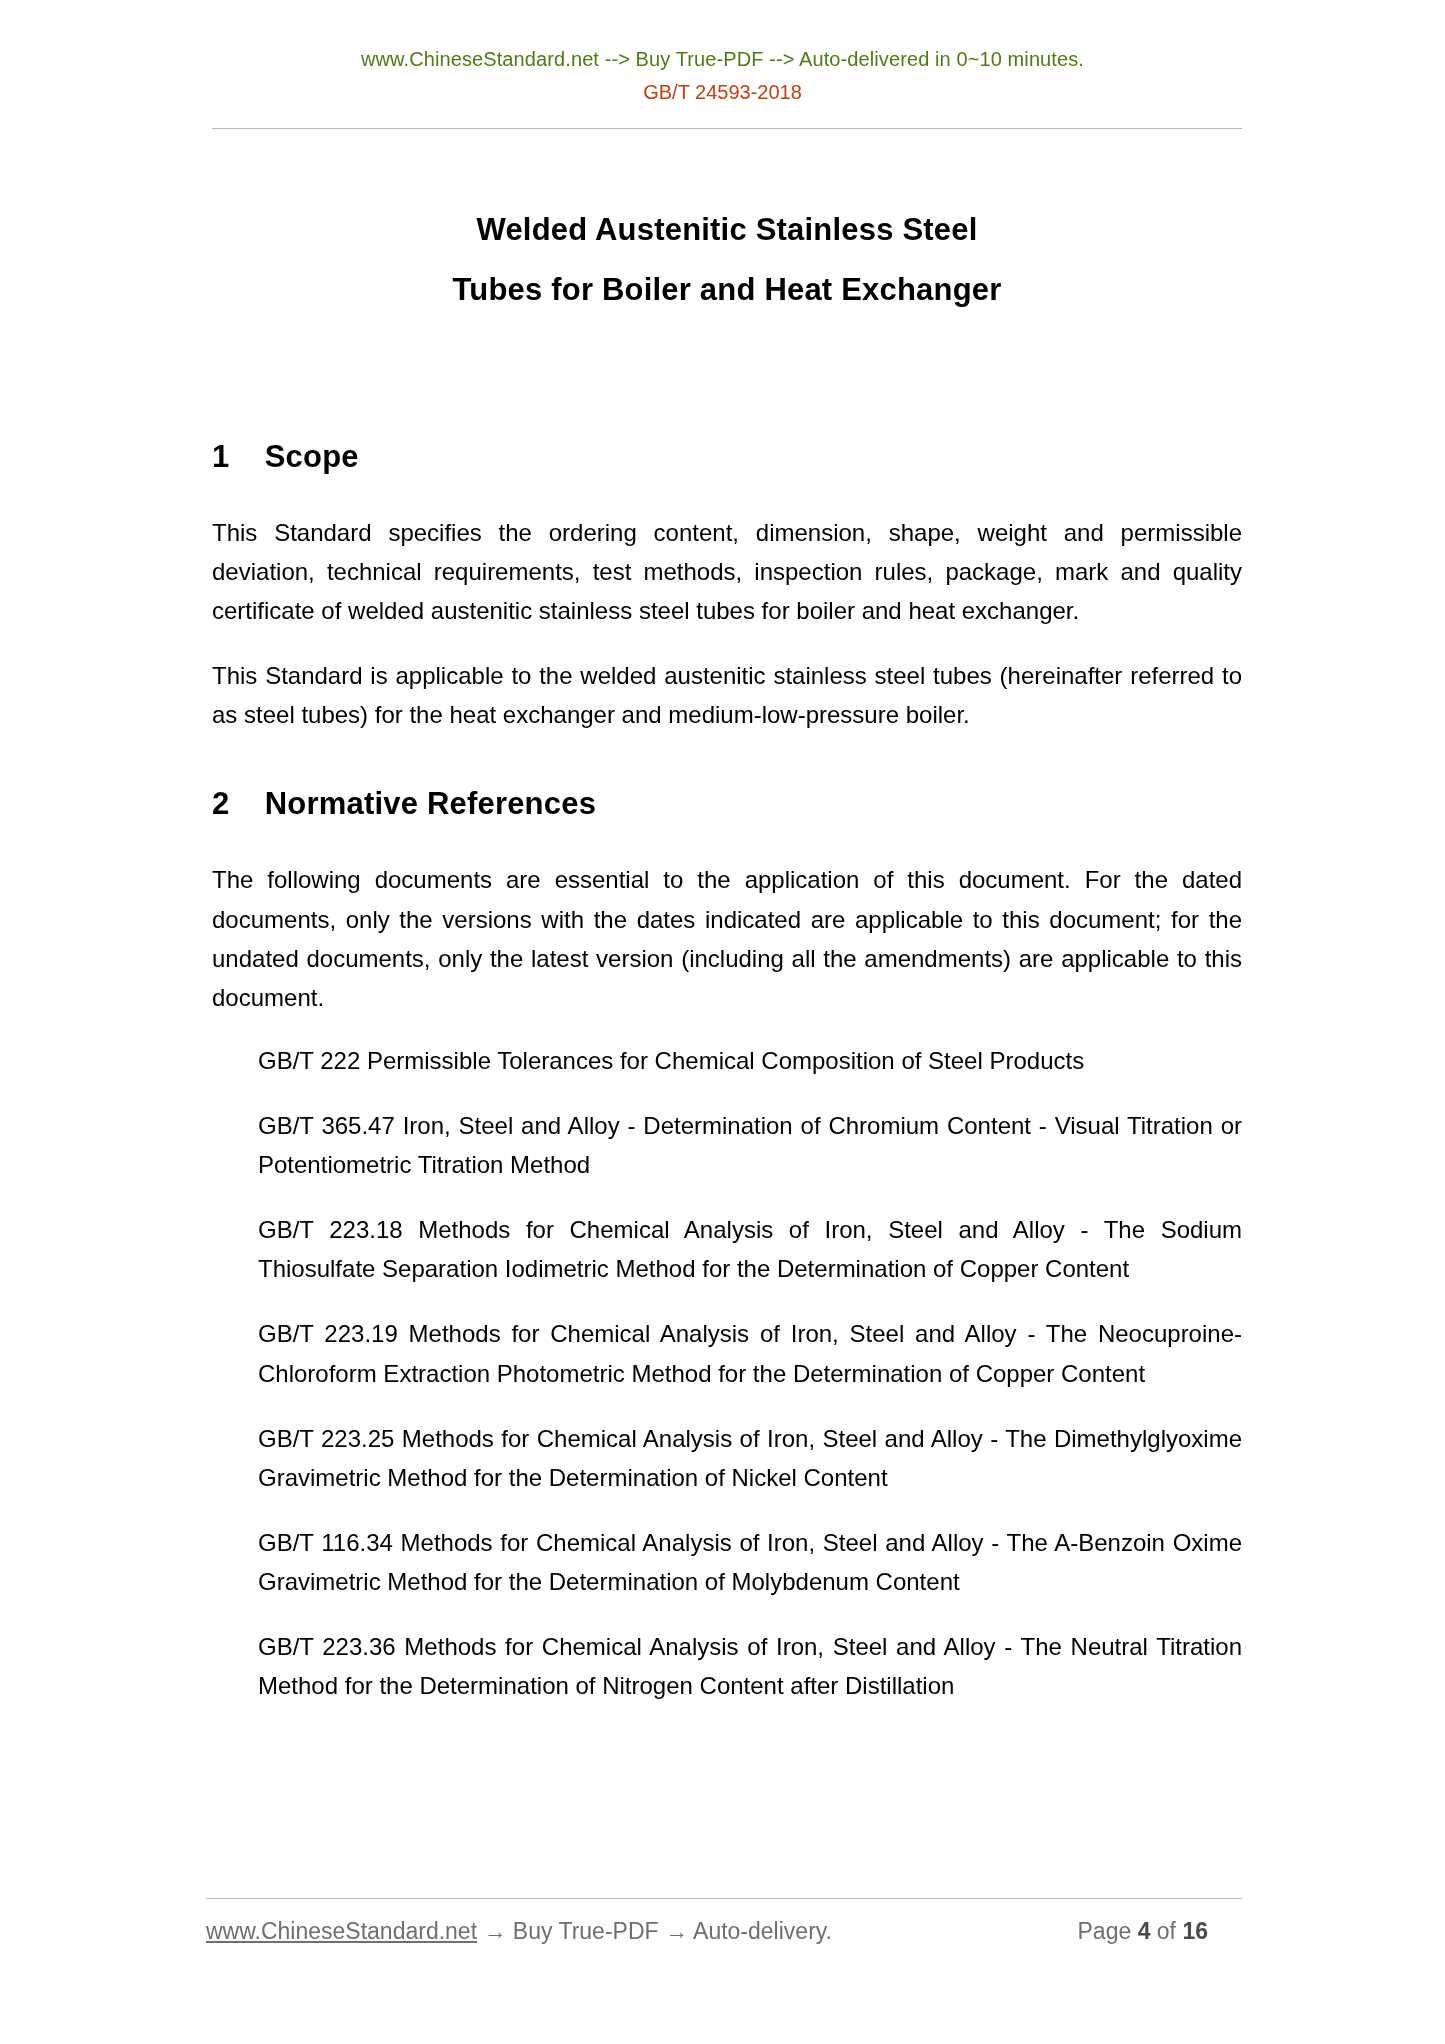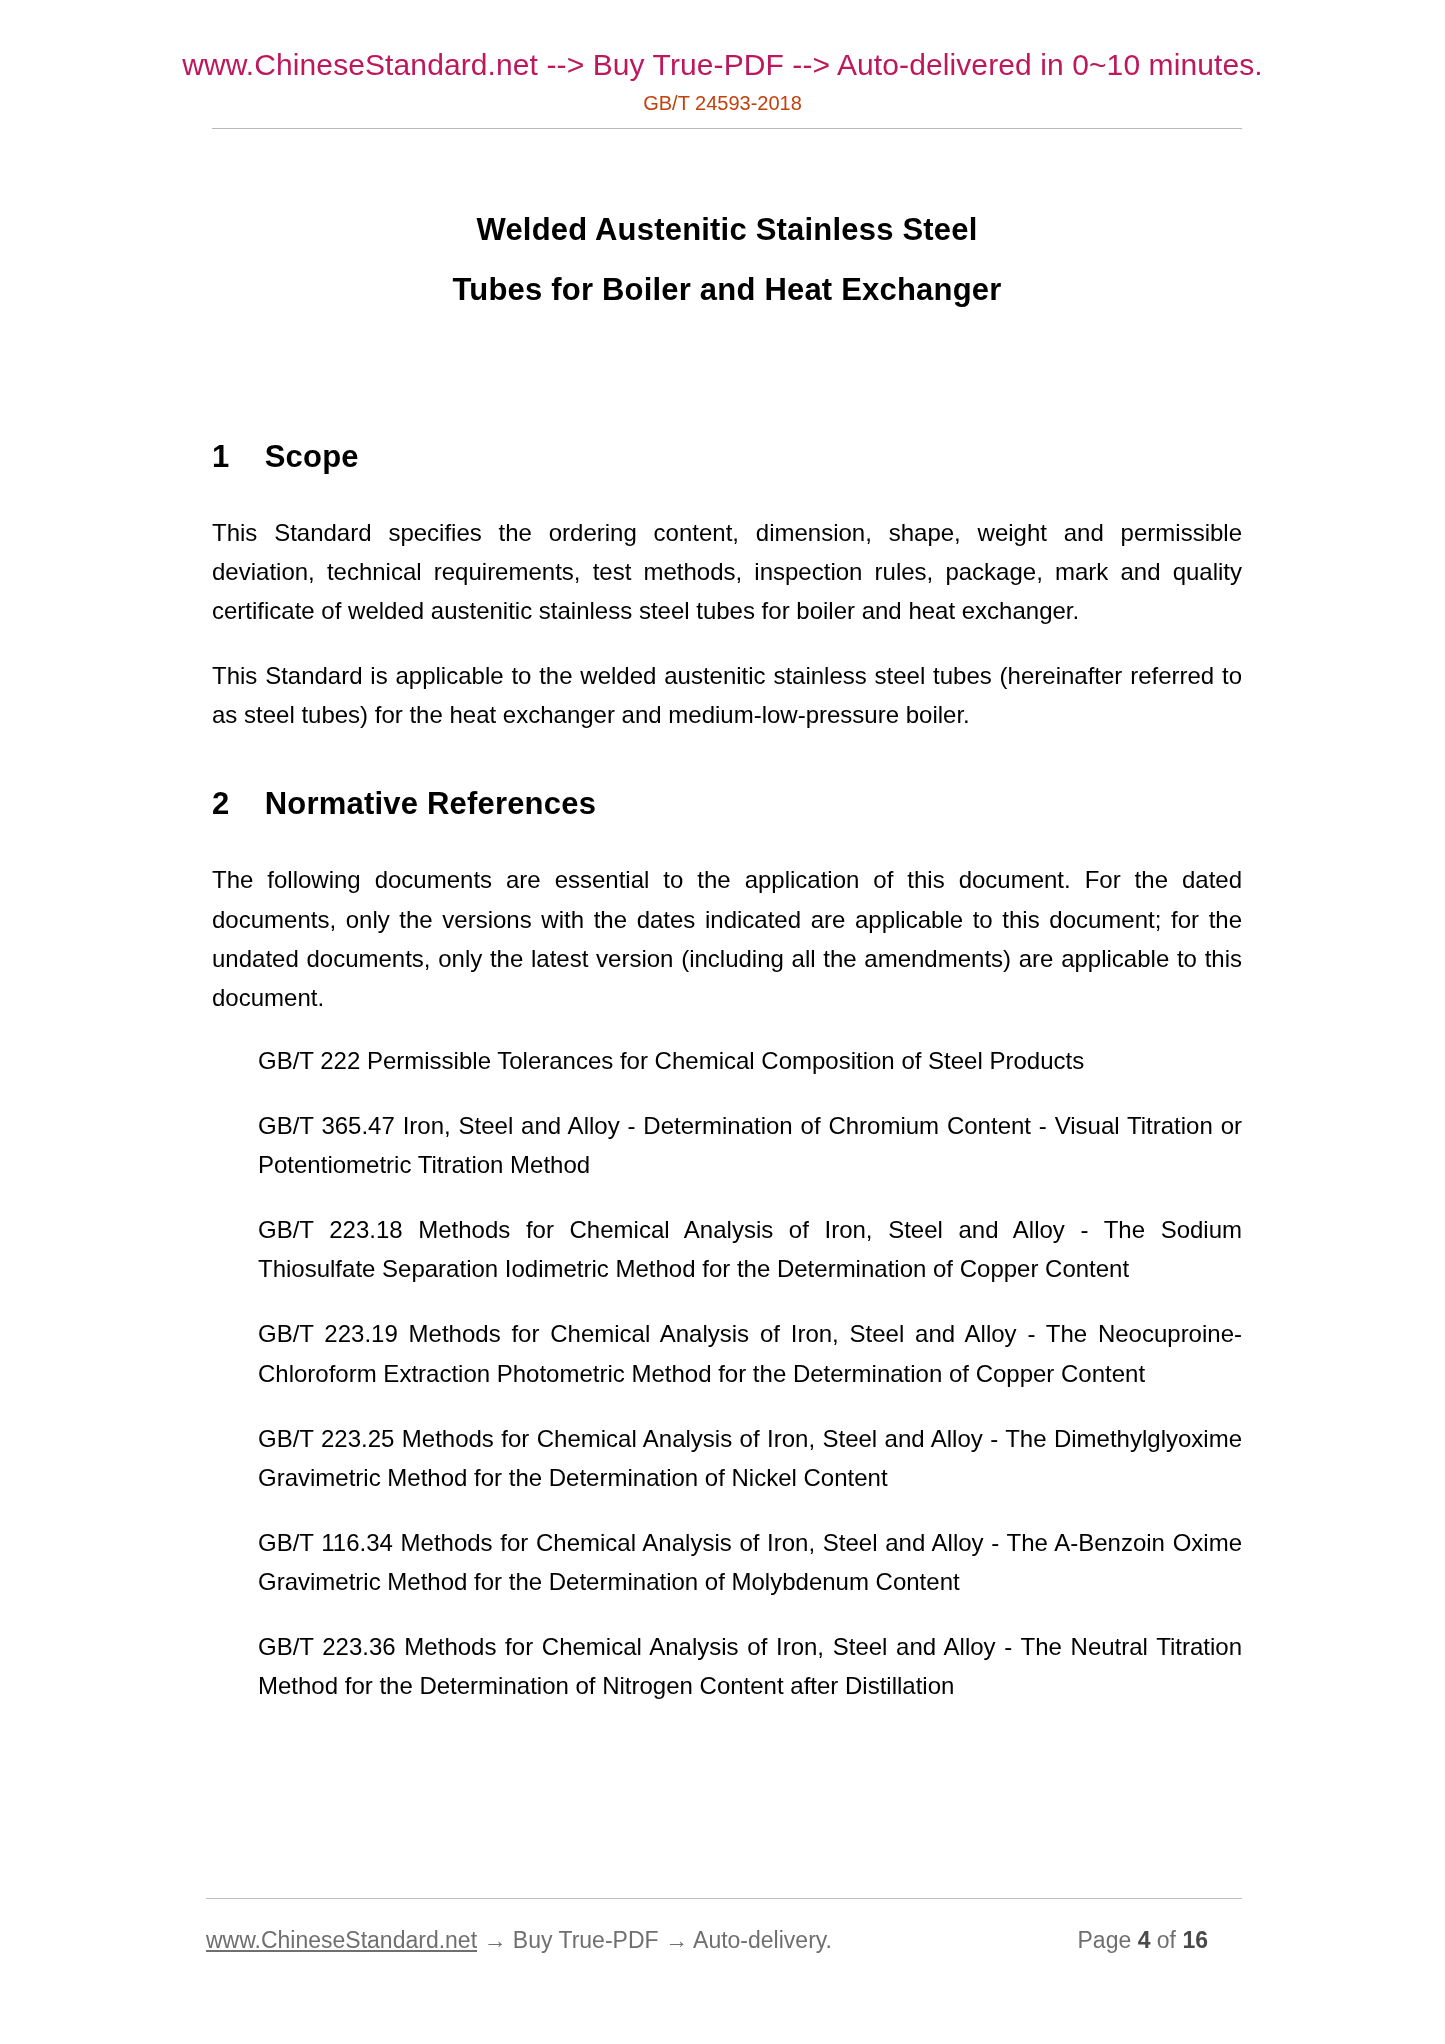--- a/index.html
+++ b/index.html
@@ -22,22 +22,22 @@
 
   
   .page-header {
     position: absolute;
     left: 150px;
     top: 48px;
     width: 1145px;
   }
   .header-line1 {
     text-align: center;
-    font-size: 30px;
-    color: #be185d;
+    font-size: 20px;
+    color: #4d7c0f;
     letter-spacing: 0.1px;
     white-space: nowrap;
   }
   .header-line2 {
     text-align: center;
     font-size: 20px;
     color: #c2410c;
     margin-top: 10px;
   }
   .header-rule {
@@ -109,21 +109,20 @@
   }
   .page-footer {
     position: absolute;
     left: 206px;
     top: 1918px;
     width: 1036px;
     display: flex;
     align-items: baseline;
     font-size: 23px;
     color: #6f6f6f;
-    margin-top: 9px;
   }
   .footer-left {
     white-space: nowrap;
   }
   .footer-left .u-link {
     text-decoration: underline;
   }
   .footer-right {
     margin-left: auto;
     padding-right: 34px;

